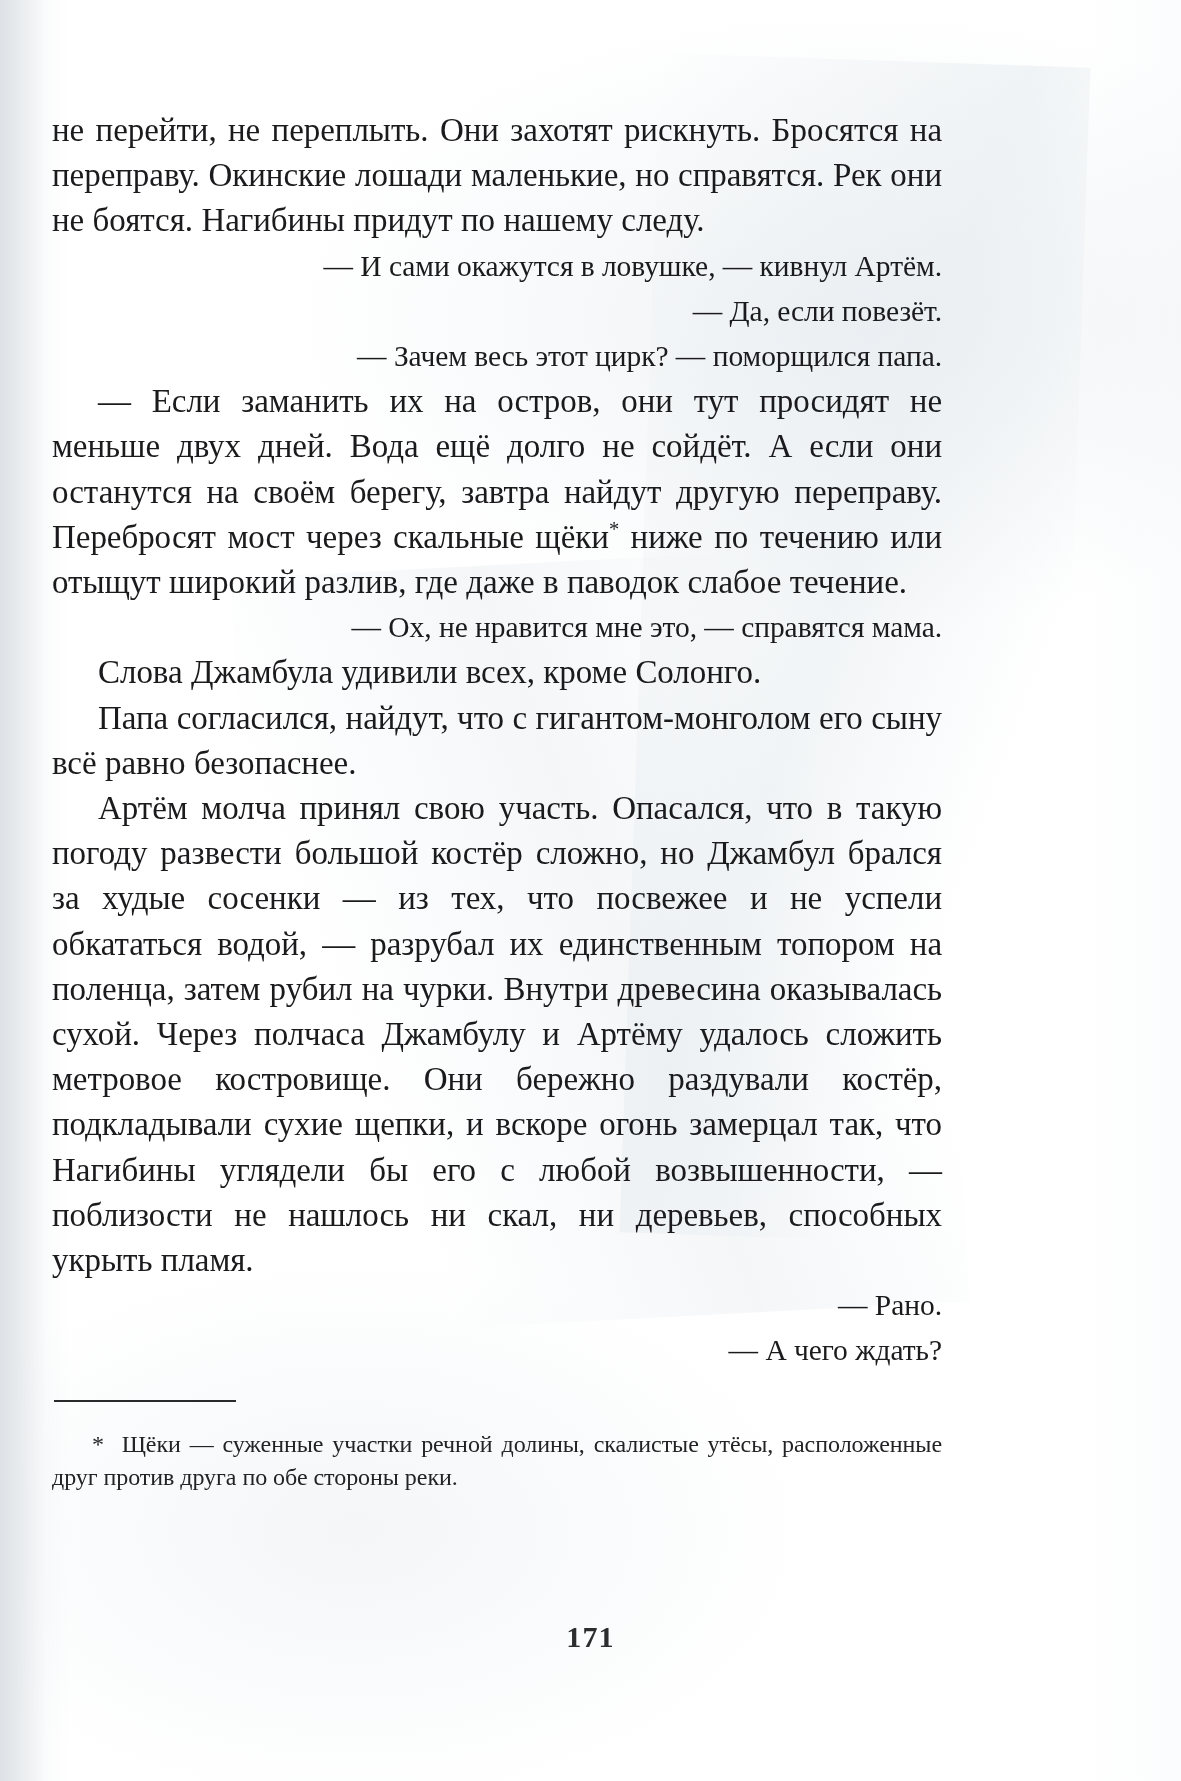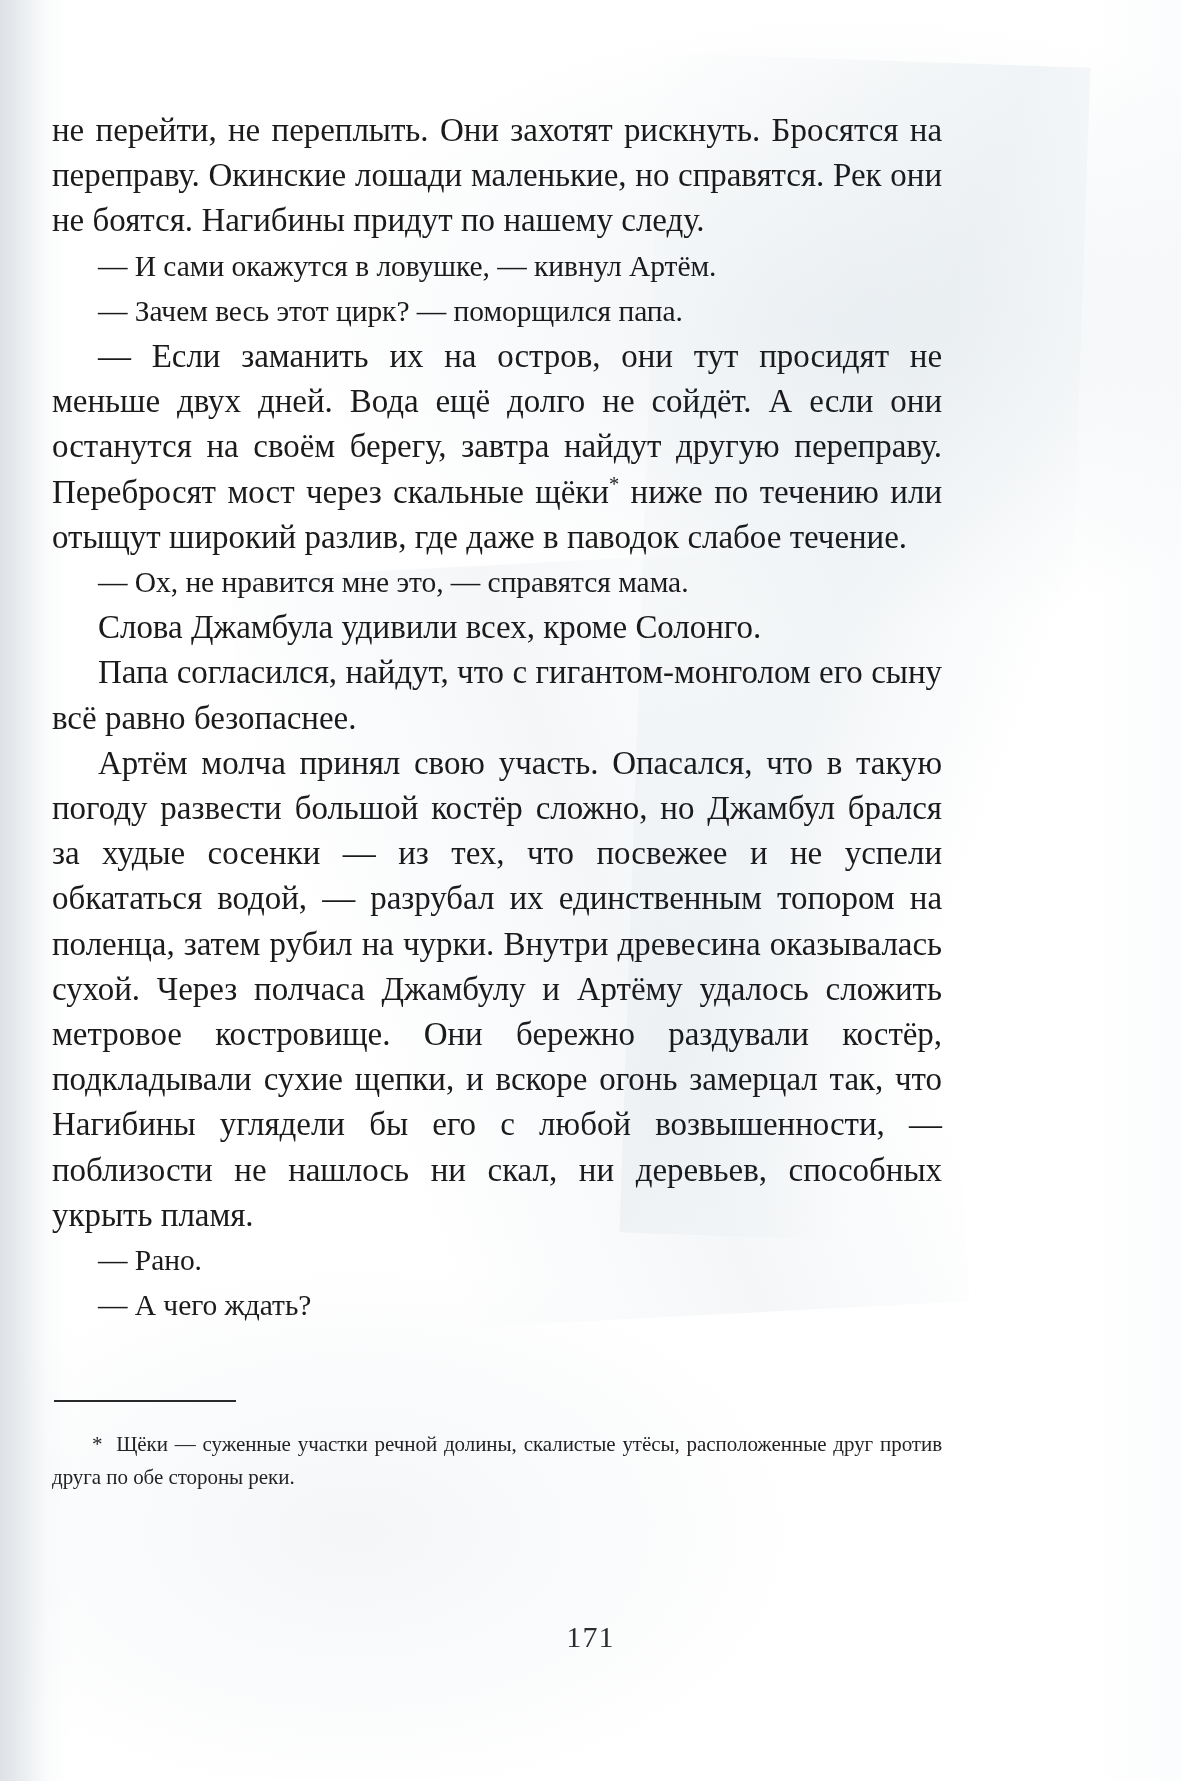--- a/index.html
+++ b/index.html
@@ -66,21 +66,21 @@
     word-spacing: 0.2px;
     hyphens: none;
   }
   p.body-par.indent {
     text-indent: 46px;
   }
   p.dialogue {
     margin: 0;
     font-size: 29.5px;
     line-height: 45.2px;
-    text-align: left;
+    text-align: right;
     text-indent: 46px;
     letter-spacing: -0.05px;
   }
   sup.fn-mark {
     font-size: 0.62em;
     vertical-align: super;
     line-height: 0;
   }
 
   
@@ -91,53 +91,55 @@
     width: 890px;
   }
   .footnote-rule {
     width: 182px;
     height: 0;
     border-top: 2.4px solid #2a2a2c;
     margin: 0 0 26px 2px;
   }
   p.footnote-text {
     margin: 0;
-    font-size: 21px;
+    font-size: 24px;
     line-height: 33px;
     text-align: justify;
     text-indent: 40px;
     letter-spacing: -0.05px;
     color: #232326;
   }
 
   .page-number {
     position: absolute;
     left: 0;
     right: 0;
     top: 1620px;
     text-align: center;
     font-size: 30px;
     letter-spacing: 1.2px;
     color: #2d2d30;
+    font-weight: bold;
   }
 </style>
 </head>
 <body>
 
 <div class="page-sheet"></div>
 <div class="scan-edge-left"></div>
 <div class="scan-sheen"></div>
 <div class="scan-sheen2"></div>
 
 <div class="text-block">
 
   <p class="body-par">не перейти, не переплыть. Они захотят рискнуть. Бросятся на переправу. Окинские лошади маленькие, но справятся. Рек они не боятся. Нагибины придут по нашему следу.</p>
 
   <p class="dialogue">— И сами окажутся в ловушке, — кивнул Артём.</p>
 
+  <p class="dialogue">— Да, если повезёт.</p>
 
   <p class="dialogue">— Зачем весь этот цирк? — поморщился папа.</p>
 
   <p class="body-par indent"><span>— Если заманить их на остров, они тут просидят не меньше двух дней. Вода ещё долго не сойдёт. А если они останутся на своём берегу, завтра найдут другую переправу. Перебросят мост через скальные щёки</span><sup class="fn-mark">*</sup><span> ниже по течению или отыщут широкий разлив, где даже в паводок слабое течение.</span></p>
 
   <p class="dialogue">— Ох, не нравится мне это, — справятся мама.</p>
 
 
 
 

